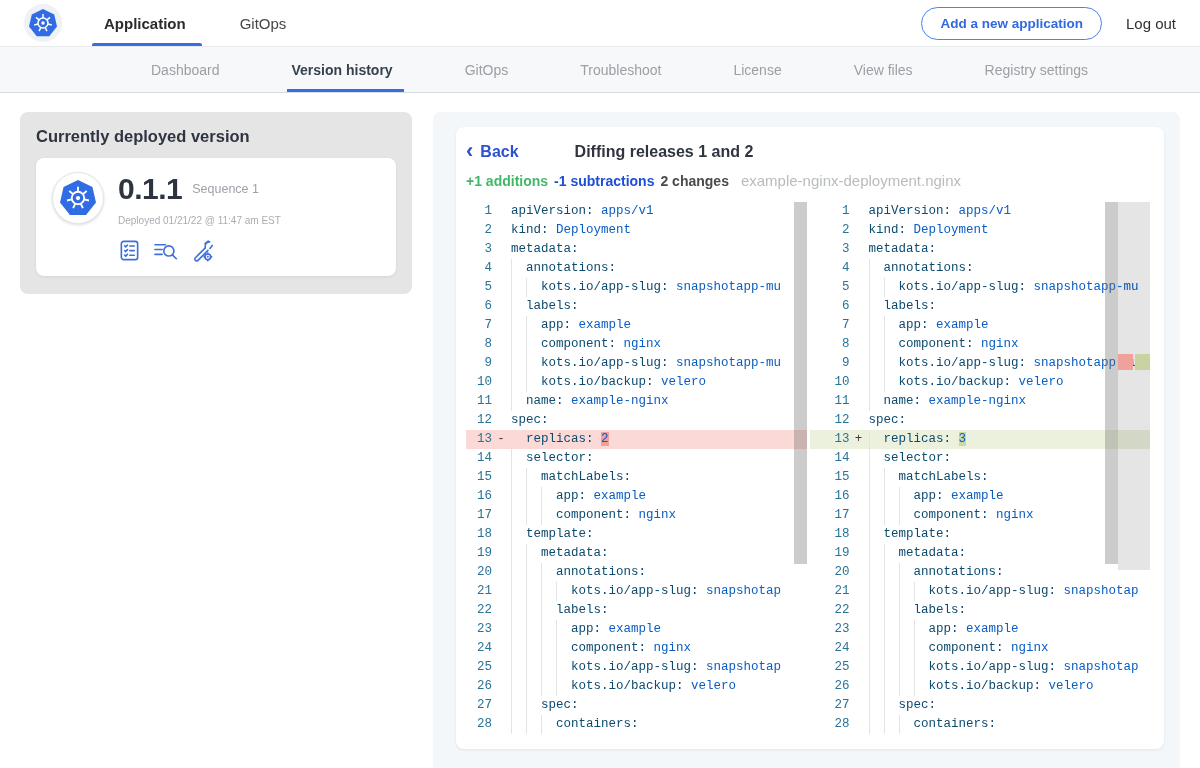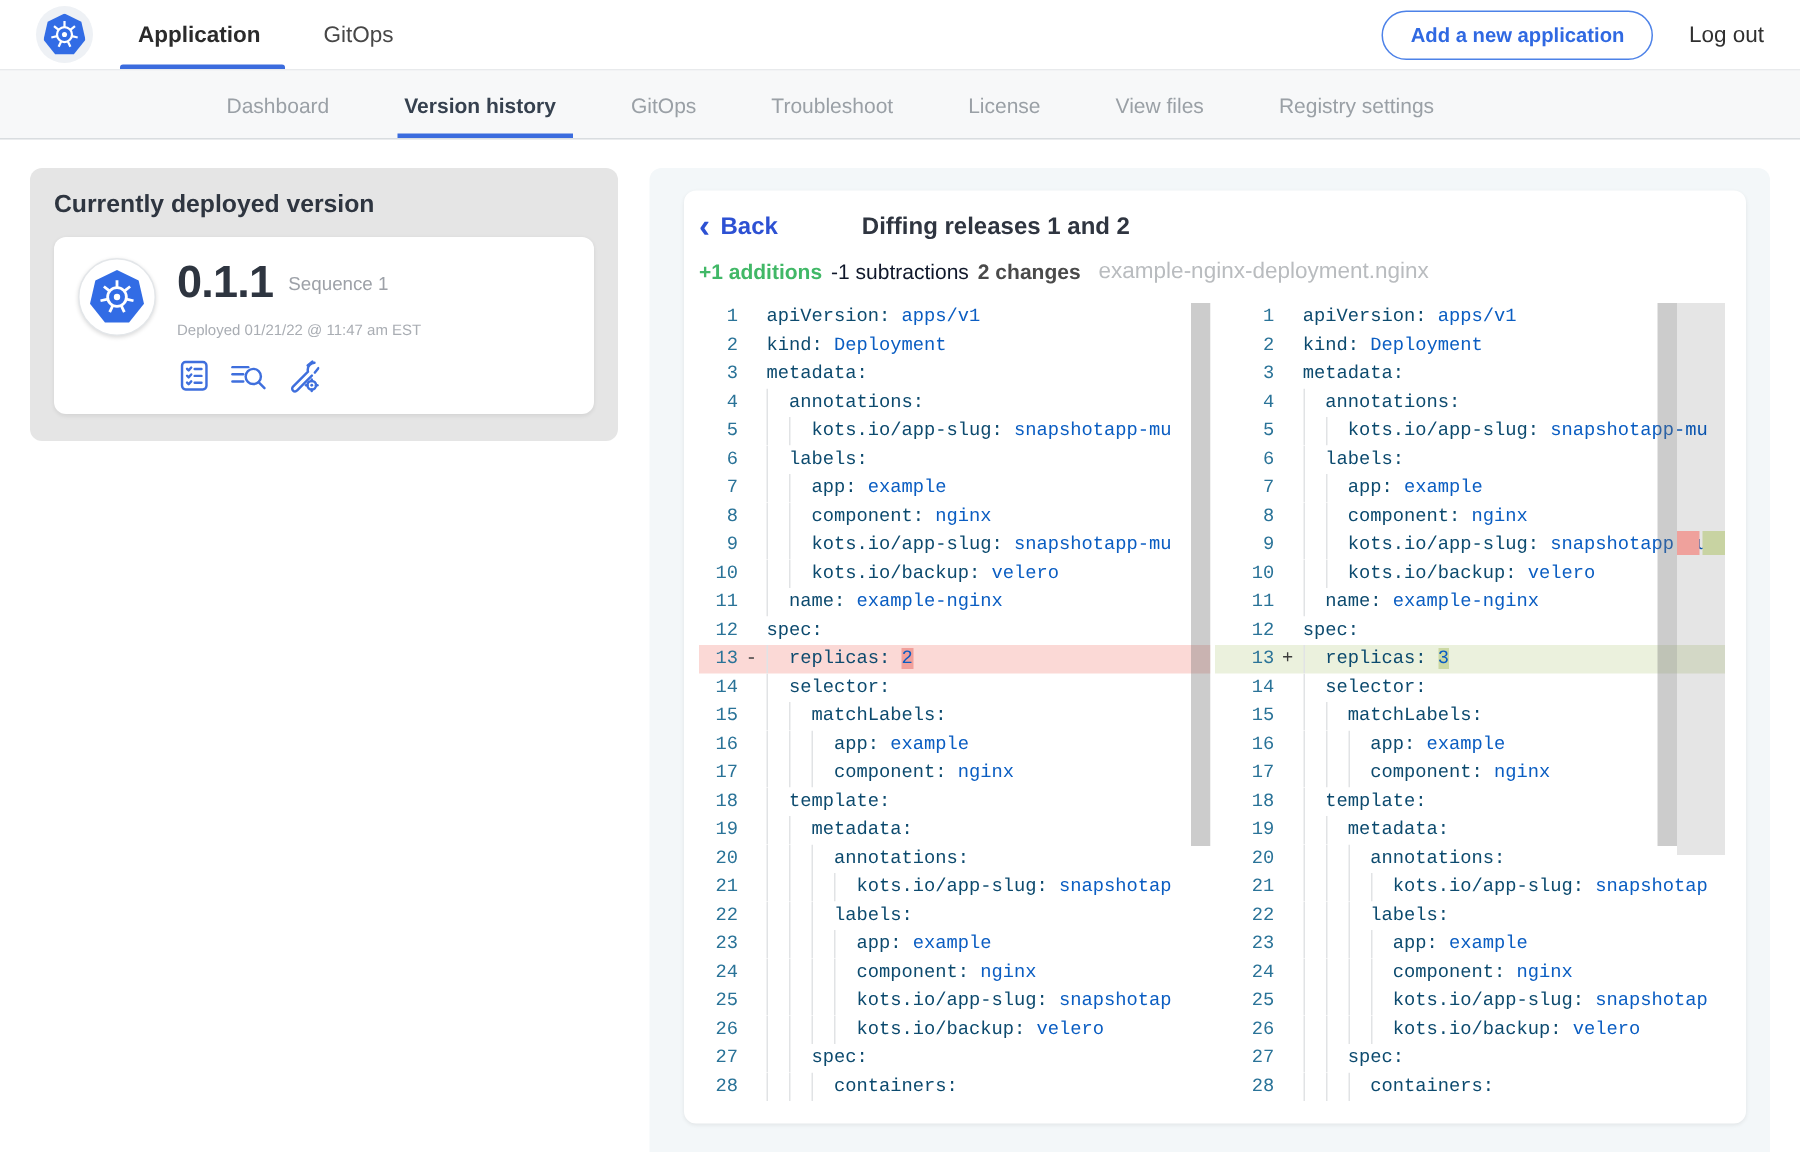--- a/index.html
+++ b/index.html
@@ -10,33 +10,33 @@
   .topnav { height:47px; display:flex; align-items:center; padding:0 24px;
     border-bottom:1px solid #e8eaec; background:#fff; position:relative; z-index:5; }
   .logo-circle { width:38px; height:38px; border-radius:50%; background:#eef1f5;
     display:flex; align-items:center; justify-content:center; margin-right:30px; }
   .heptagon { background:#326ce5; clip-path:polygon(50% 0%,90.1% 19.6%,100% 62.7%,72.3% 97.3%,27.7% 97.3%,0% 62.7%,9.9% 19.6%);
     display:flex; align-items:center; justify-content:center; }
   .hept-sm { width:28px; height:28px; }
   .hept-lg { width:36px; height:36px; }
   .topnav-tabs { display:flex; align-items:stretch; height:100%; gap:42px; }
   .topnav-tab { display:flex; align-items:center; font-size:15px; font-weight:500;
-    color:#474747; position:relative; cursor:pointer; }
+    color:#474747; position:relative; cursor:pointer;margin-left:12px; }
   .topnav-tab.active { font-weight:700; color:#2b2b2b; }
   .topnav-tab.active::after { content:""; position:absolute; left:-12px; right:-16px;
     bottom:0; height:3px; background:#3b6cde; border-radius:2px 2px 0 0; }
   .topnav-right { margin-left:auto; display:flex; align-items:center; gap:24px; }
   .add-app-btn { border:1.5px solid #4d82e8; color:#3069e2; background:#fff;
     font-weight:700; font-size:13.5px; padding:8px 18px; border-radius:19px;
     cursor:pointer; font-family:inherit; }
   .logout { font-size:15px; color:#303030; cursor:pointer; }
 
   
   .subnav { height:46px; background:#f7f8f9; border-bottom:1px solid #d9dde0;
-    display:flex; align-items:stretch; padding-left:146px; gap:40px; }
+    display:flex; align-items:stretch; padding-left:146px; gap:62px; }
   .subnav-item { display:flex; align-items:center; font-size:14px; color:#9aa0a6;
     position:relative; cursor:pointer; padding:0 5px; }
   .subnav-item.active { color:#36414f; font-weight:700; }
   .subnav-item.active::after { content:""; position:absolute; left:0; right:-6px;
     bottom:0; height:3px; background:#3b6cde; }
 
   
   .main { position:relative; width:1200px; height:675px; }
   .left-panel { position:absolute; left:20px; top:19px; width:392px;
     background:#e5e5e5; border-radius:8px; padding:15px 16px 18px 16px; }
@@ -58,21 +58,21 @@
   .diff-card { background:#fff; border-radius:8px; box-shadow:0 1px 3px rgba(0,0,0,.08);
     height:622px; padding:16px 14px 0 10px; position:relative; overflow:hidden; }
 
   .diff-header { display:flex; align-items:center; gap:20px; margin-bottom:11px; }
   .back-link { display:flex; align-items:center; gap:7px; color:#2d51d3; font-weight:700;
     font-size:16px; cursor:pointer; }
   .back-chevron { font-size:22px; line-height:16px; font-weight:700; transform:translateY(-1px); }
   .diff-title { font-size:16px; font-weight:700; color:#2f3540;margin-left:36px; }
   .diff-stats { display:flex; align-items:center; gap:6px; font-size:14px; margin-bottom:13px; }
   .stat-add { color:#41b867; font-weight:600; }
-  .stat-sub { color:#0f172a; font-weight:400;text-align:center; }
+  .stat-sub { color:#1d4ed8; font-weight:700;text-align:center; }
   .stat-chg { color:#4a4a4a; font-weight:700; }
   .stat-file { color:#b9bcbf; font-size:15px; margin-left:6px; }
 
   
   .diff-editor { display:flex; gap:3px; }
   .pane { flex:1 1 0; position:relative; overflow:hidden; height:534px;
     font-family:"Liberation Mono","DejaVu Sans Mono",monospace; font-size:12.5px; }
   .crow { display:flex; height:19px; line-height:19px; }
   .row-del { background:#fbd9d6; }
   .row-add { background:#ebf1dd; }

